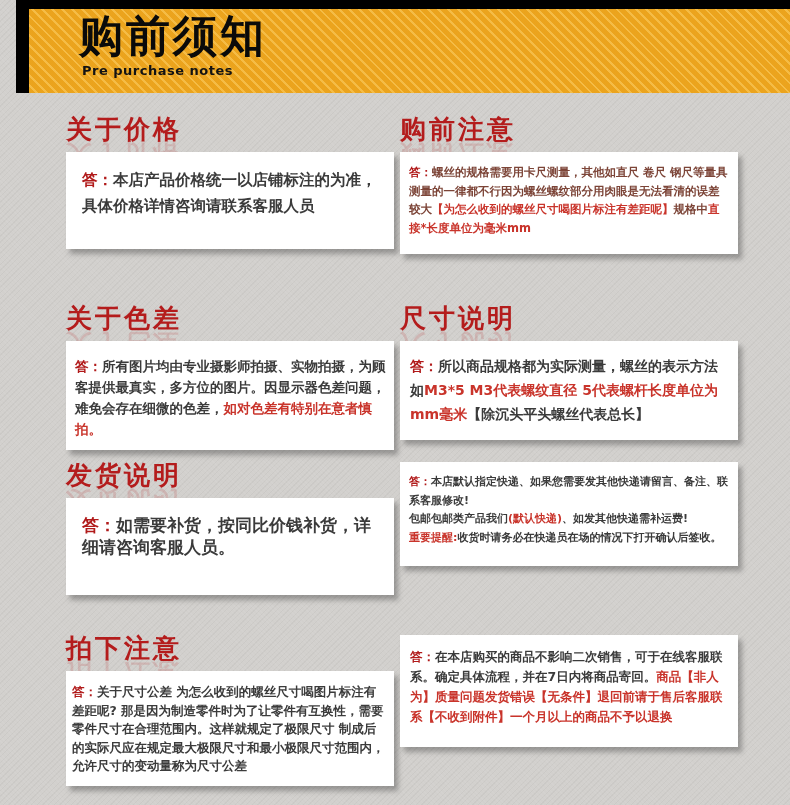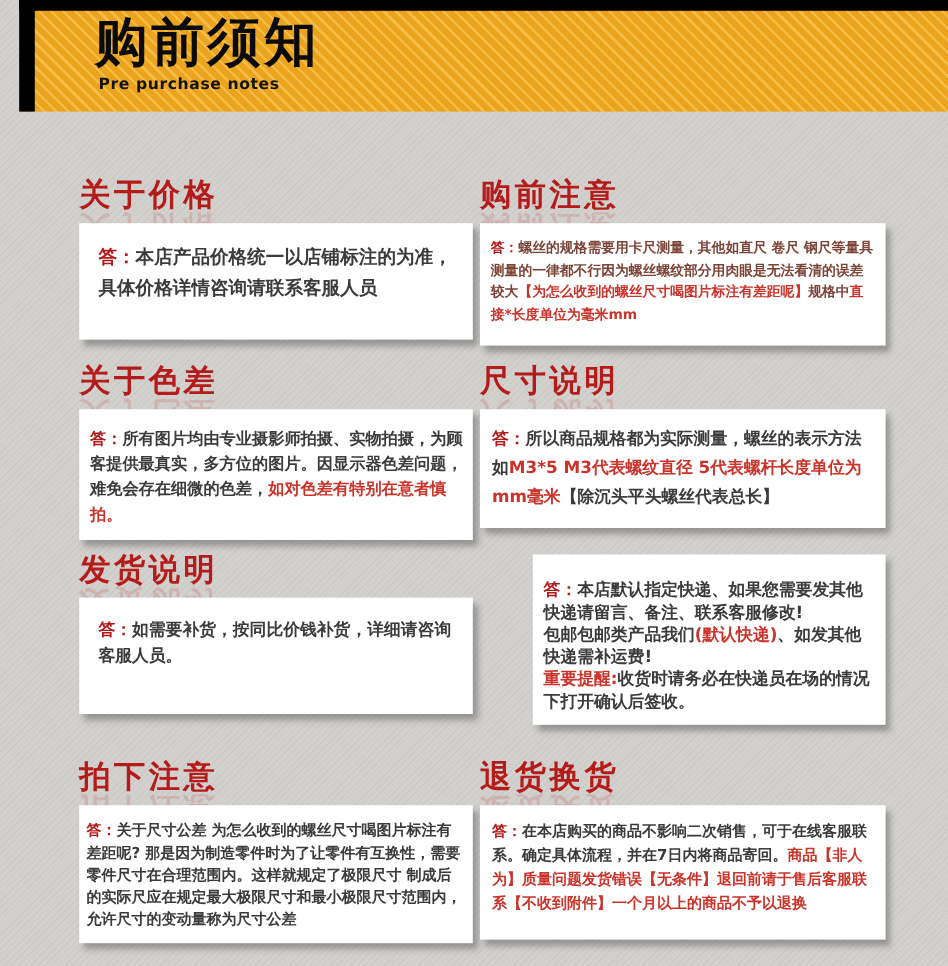--- a/index.html
+++ b/index.html
@@ -25,21 +25,21 @@
     font-weight:bold;color:#0a0a0a;letter-spacing:3px;white-space:nowrap;
   }
   .header-subtitle{
     position:absolute;left:66px;top:60px;font-size:13px;line-height:22px;
     font-weight:bold;color:#131313;letter-spacing:.5px;white-space:nowrap;
   }
   
   .sec{position:absolute;}
   #sec1,#sec3,#sec5,#sec7{left:66px;width:328px;}
   #sec2,#sec4,#sec6,#sec8{left:400px;width:338px;}
-  #sec1,#sec2{top:116px;margin-top:34px;}
+  #sec1,#sec2{top:116px;}
   #sec3,#sec4{top:305px;}
   #sec5,#sec6{top:462px;}
   #sec7,#sec8{top:635px;}
 
   .sec-title{height:36px;position:relative;}
   .t-main{
     display:block;font-size:26px;line-height:26px;font-weight:bold;
     color:#b41c1c;letter-spacing:3px;white-space:nowrap;
   }
   .t-mirror{display:block;height:10px;overflow:hidden;}
@@ -52,22 +52,22 @@
     box-sizing:border-box;background:#ffffff;
     box-shadow:4px 5px 5px rgba(40,40,40,.35);
     font-weight:bold;
   }
   .box p{margin:0;}
   
   #sec1 .box{min-height:97px;  padding:15px 13px 10px 16px; font-size:15.5px; line-height:26px;}
   #sec2 .box{min-height:102px; padding:11px 9px 10px 9px;   font-size:11.5px; line-height:18.5px;}
   #sec3 .box{min-height:99px;  padding:15px 8px 10px 9px;   font-size:13.5px; line-height:21px;}
   #sec4 .box{min-height:99px;  padding:13px 8px 10px 10px;  font-size:14px;   line-height:24px;}
-  #sec5 .box{min-height:97px;  padding:16px 10px 10px 16px; font-size:14px; line-height:22px;}
-  #sec6 .box{min-height:104px; padding:21px 8px 10px 9px;   font-size:14px; line-height:18.5px;margin-left:44px;}
+  #sec5 .box{min-height:97px;  padding:16px 10px 10px 16px; font-size:17px; line-height:22px;}
+  #sec6 .box{min-height:104px; padding:11px 8px 10px 9px;   font-size:11px; line-height:18.5px;}
   #sec7 .box{min-height:115px; padding:12px 6px 8px 6px;    font-size:12.5px; line-height:18.5px;}
   #sec8 .box{min-height:112px; padding:12px 8px 10px 10px;  font-size:12.5px; line-height:20px;}
   
   .s-answer{color:#b11a1a;}
   .s-body{color:#3b3b3b;}
   .s-red{color:#c9342b;}
   .s-darkred{color:#7c4437;}
 </style>
 </head>
 <body>
@@ -153,22 +153,16 @@
     <span class="t-mirror">
         <span class="t-mirror-in">拍下注意</span>
       </span>
   </div>
   <div class="box">
     <p><span class="s-answer">答：</span><span class="s-body">关于尺寸公差 为怎么收到的螺丝尺寸喝图片标注有差距呢? 那是因为制造零件时为了让零件有互换性，需要零件尺寸在合理范围内。这样就规定了极限尺寸 制成后的实际尺应在规定最大极限尺寸和最小极限尺寸范围内，允许尺寸的变动量称为尺寸公差</span></p>
   </div>
 </section>
 
 <section class="sec" id="sec8">
-  <div class="sec-title">
-    <span class="t-main">退货换货</span>
-    <span class="t-mirror">
-        <span class="t-mirror-in">退货换货</span>
-      </span>
-  </div>
   <div class="box">
     <p><span class="s-answer">答：</span><span class="s-body">在本店购买的商品不影响二次销售，可于在线客服联系。确定具体流程，并在7日内将商品寄回。</span><span class="s-red">商品【非人为】质量问题发货错误【无条件】退回前请于售后客服联系【不收到附件】一个月以上的商品不予以退换</span></p>
   </div>
 </section>
 
 </body></html>

